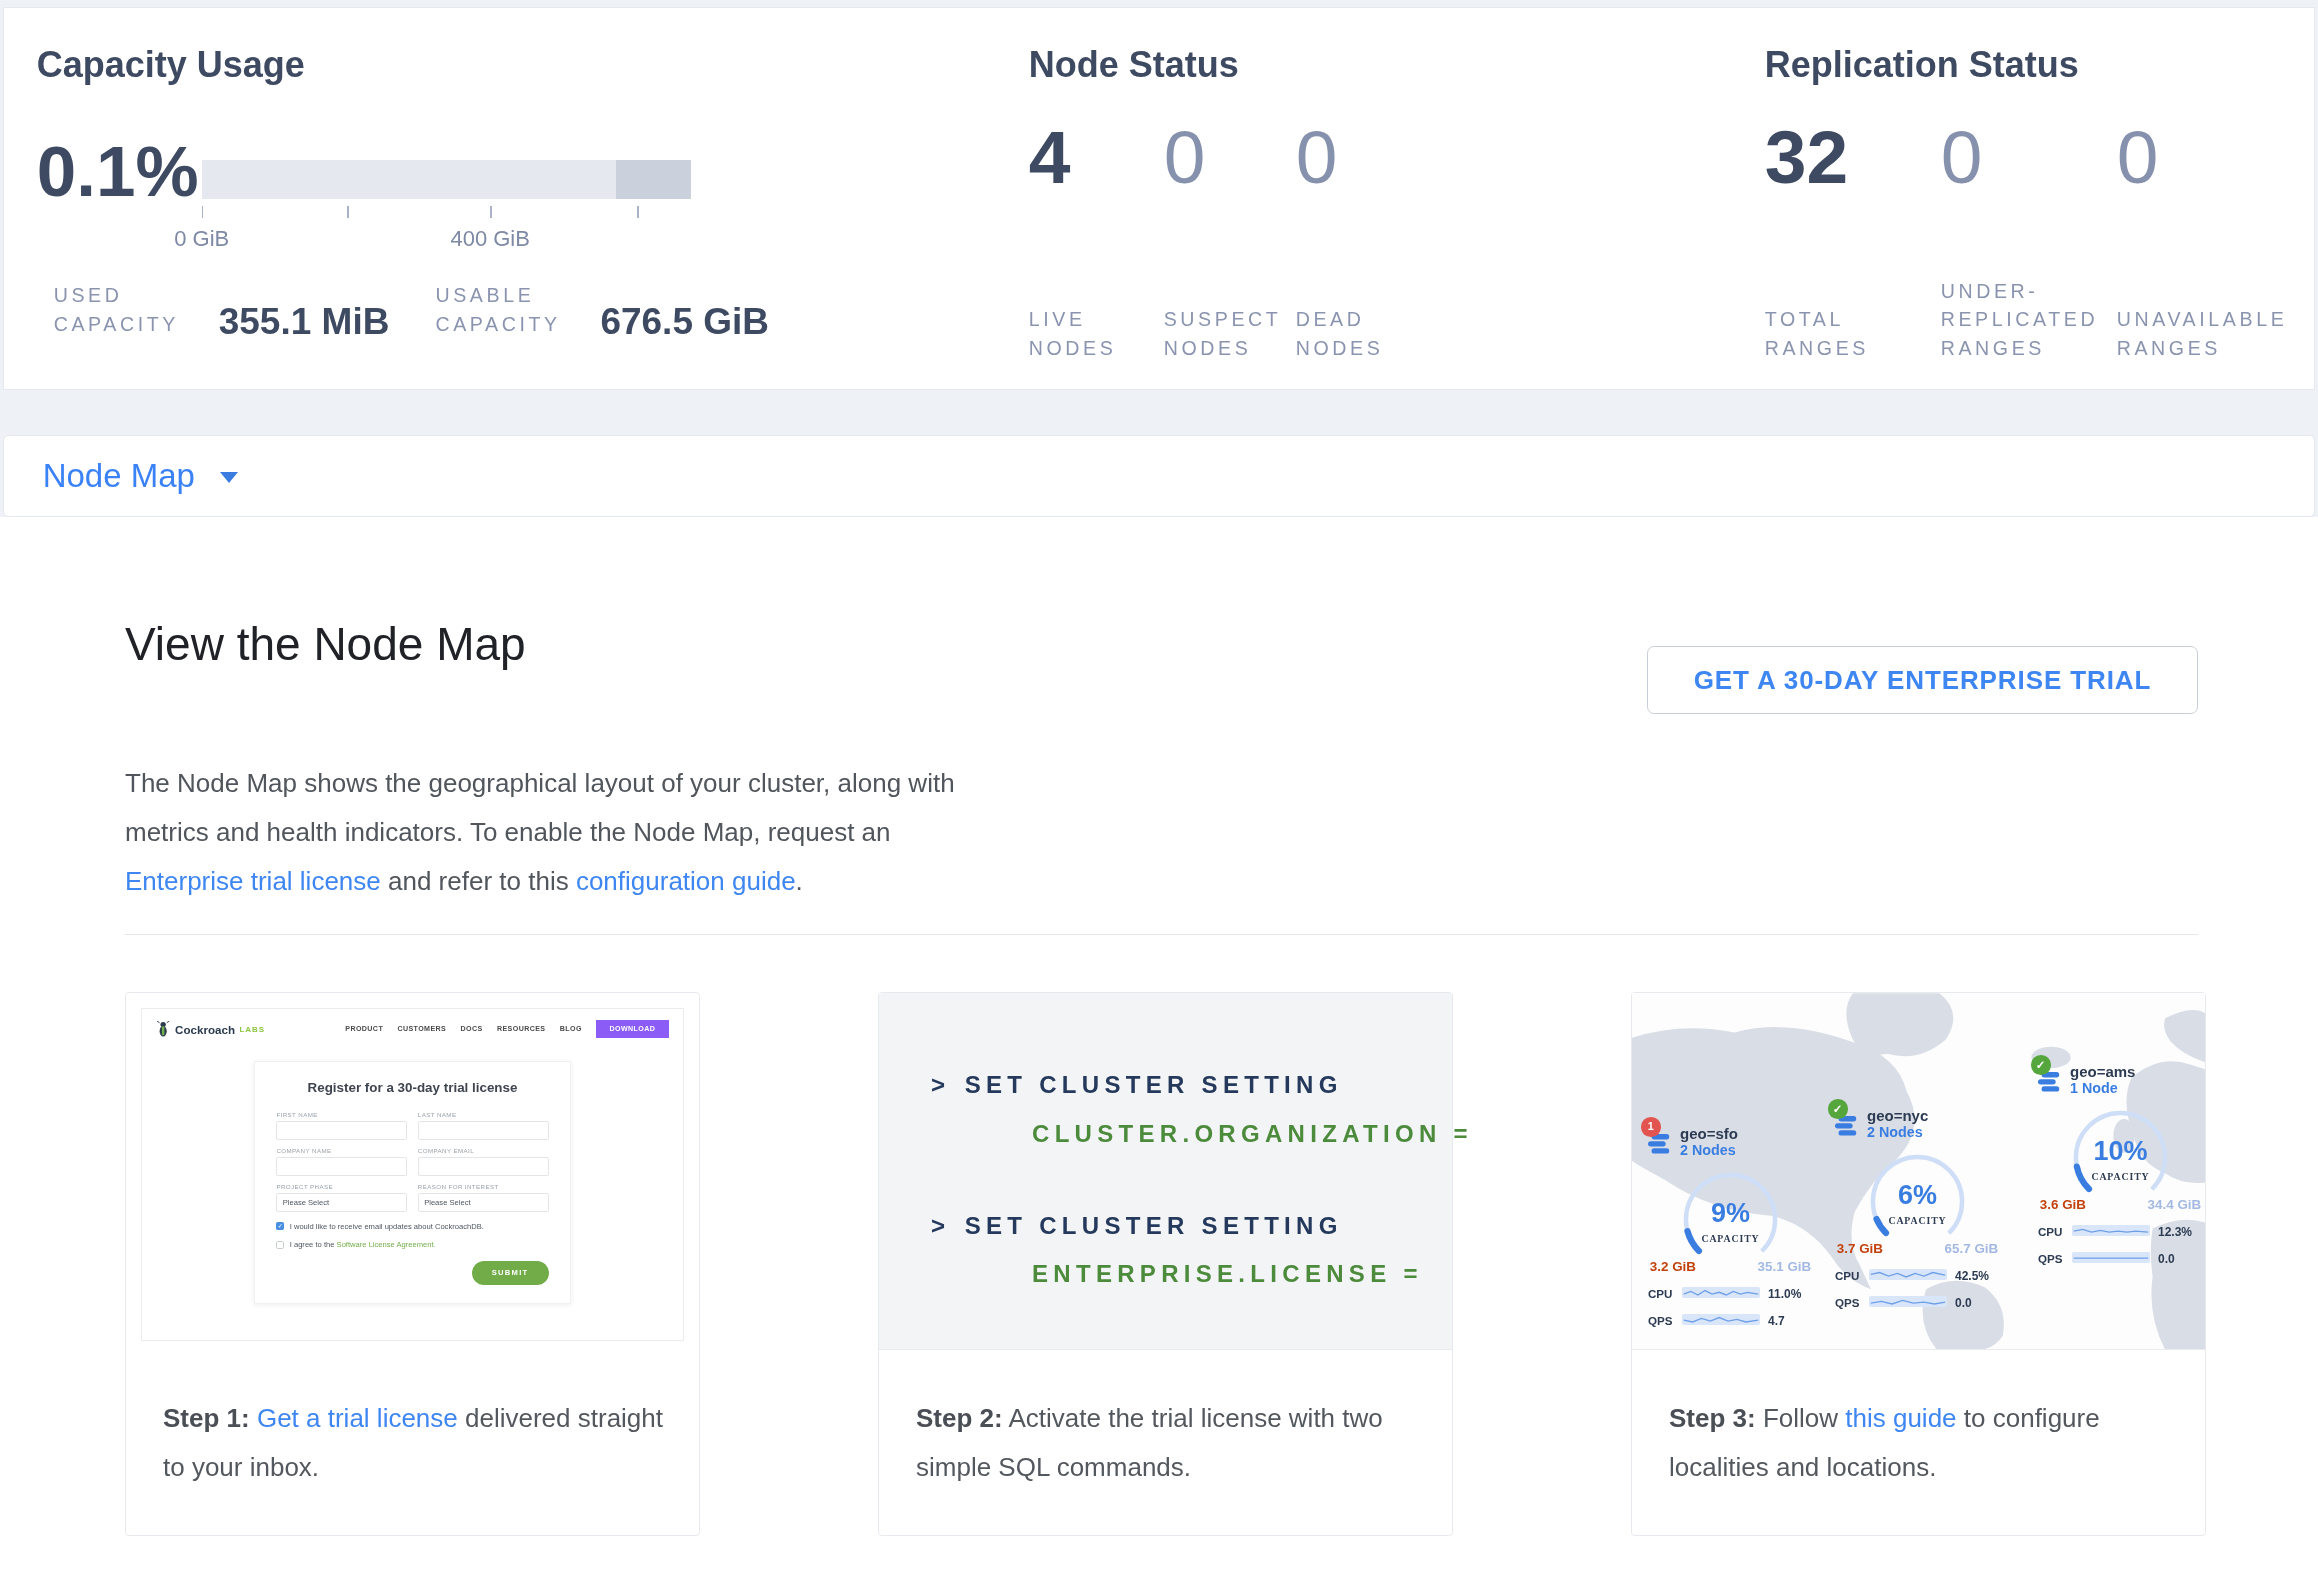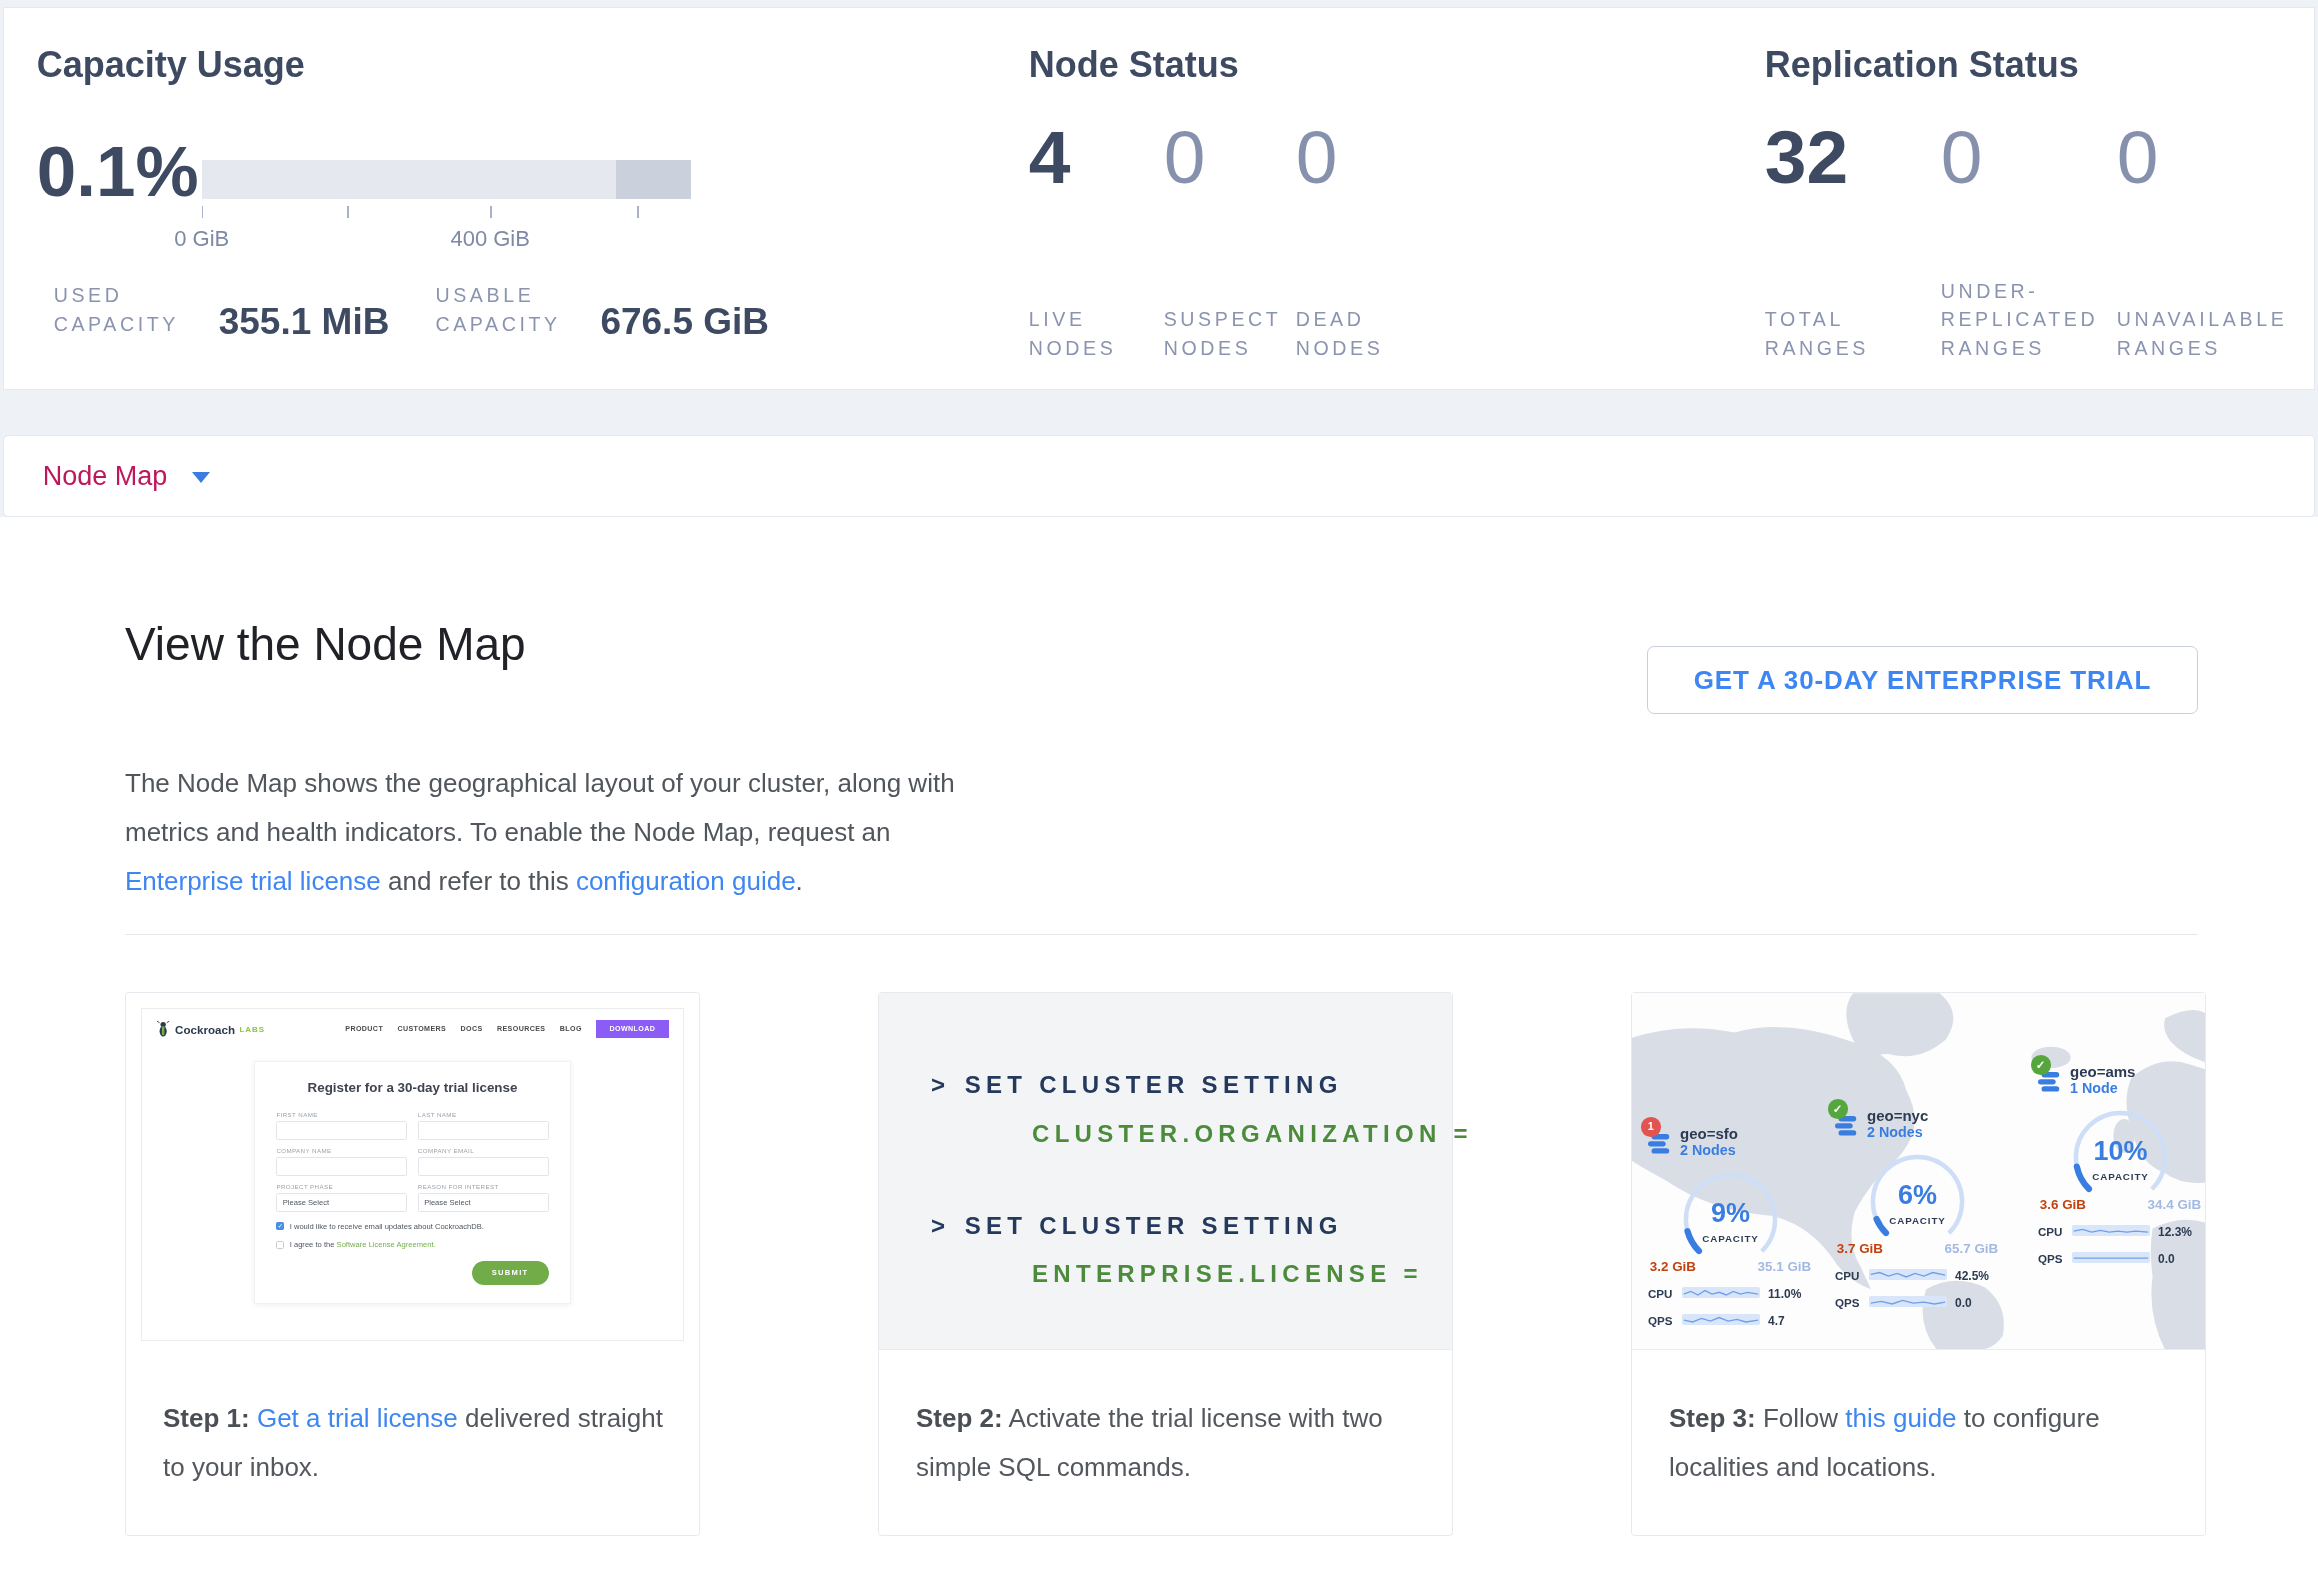--- a/index.html
+++ b/index.html
@@ -24,21 +24,21 @@
   
   .num-group { position:absolute; top:112px; height:242px; display:flex; }
   .num-item { display:flex; flex-direction:column; justify-content:space-between; }
   .big-num { font-size:75px; font-weight:600; color:#3d4a61; line-height:75px; }
   .big-num.dim { color:#8691ad; font-weight:400; }
   .num-item .stat-label { max-width:165px; }
   
   .band { height:45px; }
   .nodemap-bar { height:82px; background:#fff; border:0.9px solid #e4e8ef; border-radius:5.3px;
                  display:flex; align-items:center; padding-left:39px; cursor:pointer; }
-  .nodemap-bar .nm-label { font-size:27px; color:#be185d; }
+  .nodemap-bar .nm-label { font-size:33px; color:#3b82f6; }
   .caret-down { width:0; height:0; border-left:9.8px solid transparent; border-right:9.8px solid transparent;
                 border-top:11.6px solid #3a7ce0; margin-left:25px; margin-top:3.6px; }
   
   .main { position:relative; background:#fff; height:1069px; }
   .promo-title { position:absolute; left:125px; top:100px; font-size:46px; font-weight:500; color:#202227; }
   .promo-desc { position:absolute; left:125px; top:242px; width:856px; font-size:26px;
                 line-height:49px; color:#50565c; }
   a.link { color:#3e86f2; text-decoration:none; cursor:pointer; }
   .trial-btn { position:absolute; left:1647px; top:129px; width:551px; height:68px; background:#fff;
                border:1.8px solid #c9cfda; border-radius:7.1px; font-size:26px; font-weight:600;
@@ -91,21 +91,21 @@
                color:#fff; font-size:10.7px; font-weight:700; text-align:center; line-height:19.6px; z-index:2; }
   .loc-badge.err { background:#e2544f; }
   .loc-badge.ok  { background:#56a63e; font-size:11.6px; }
   .loc-dbicon { position:absolute; left:0; top:9px; }
   .loc-name { font-size:15px; font-weight:700; color:#2c3b52; }
   .loc-nodes { font-size:14.3px; font-weight:700; color:#3a7de1; }
   .loc-gauge { position:relative; width:107px; height:107px; margin:0 auto; }
   .gauge-center { position:absolute; inset:0; display:flex; flex-direction:column; align-items:center;
                   justify-content:center; padding-top:3.6px; }
   .gauge-pct { font-size:27px; font-weight:700; color:#3a7de1; line-height:28.5px; }
-  .gauge-cap { font-size:9.8px; font-weight:700; letter-spacing:0.9px; color:#2c3b52; margin-top:5px; }
+  .gauge-cap { font-size:9.8px; font-weight:700; letter-spacing:0.9px; color:#2c3b52; margin-top:5px;font-family:Liberation Serif, serif; }
   .loc-gib { display:flex; justify-content:space-between; margin-top:-14.3px; padding:0 1.8px;
              font-size:13.4px; font-weight:700; }
   .loc-gib .used { color:#c2410c; } .loc-gib .total { color:#a3b9e2; }
   .loc-row { display:flex; align-items:flex-start; margin-top:13px; }
   .loc-metric { width:34px; font-size:11.6px; font-weight:700; color:#2c3b52; }
   .spark { width:78px; height:11.6px; background:#d9e6fa; border-radius:1.8px; margin-right:8px; position:relative; }
   .spark svg { position:absolute; inset:0; }
   .loc-val { font-size:12px; font-weight:700; color:#2c3b52; }
 </style>
 </head>

